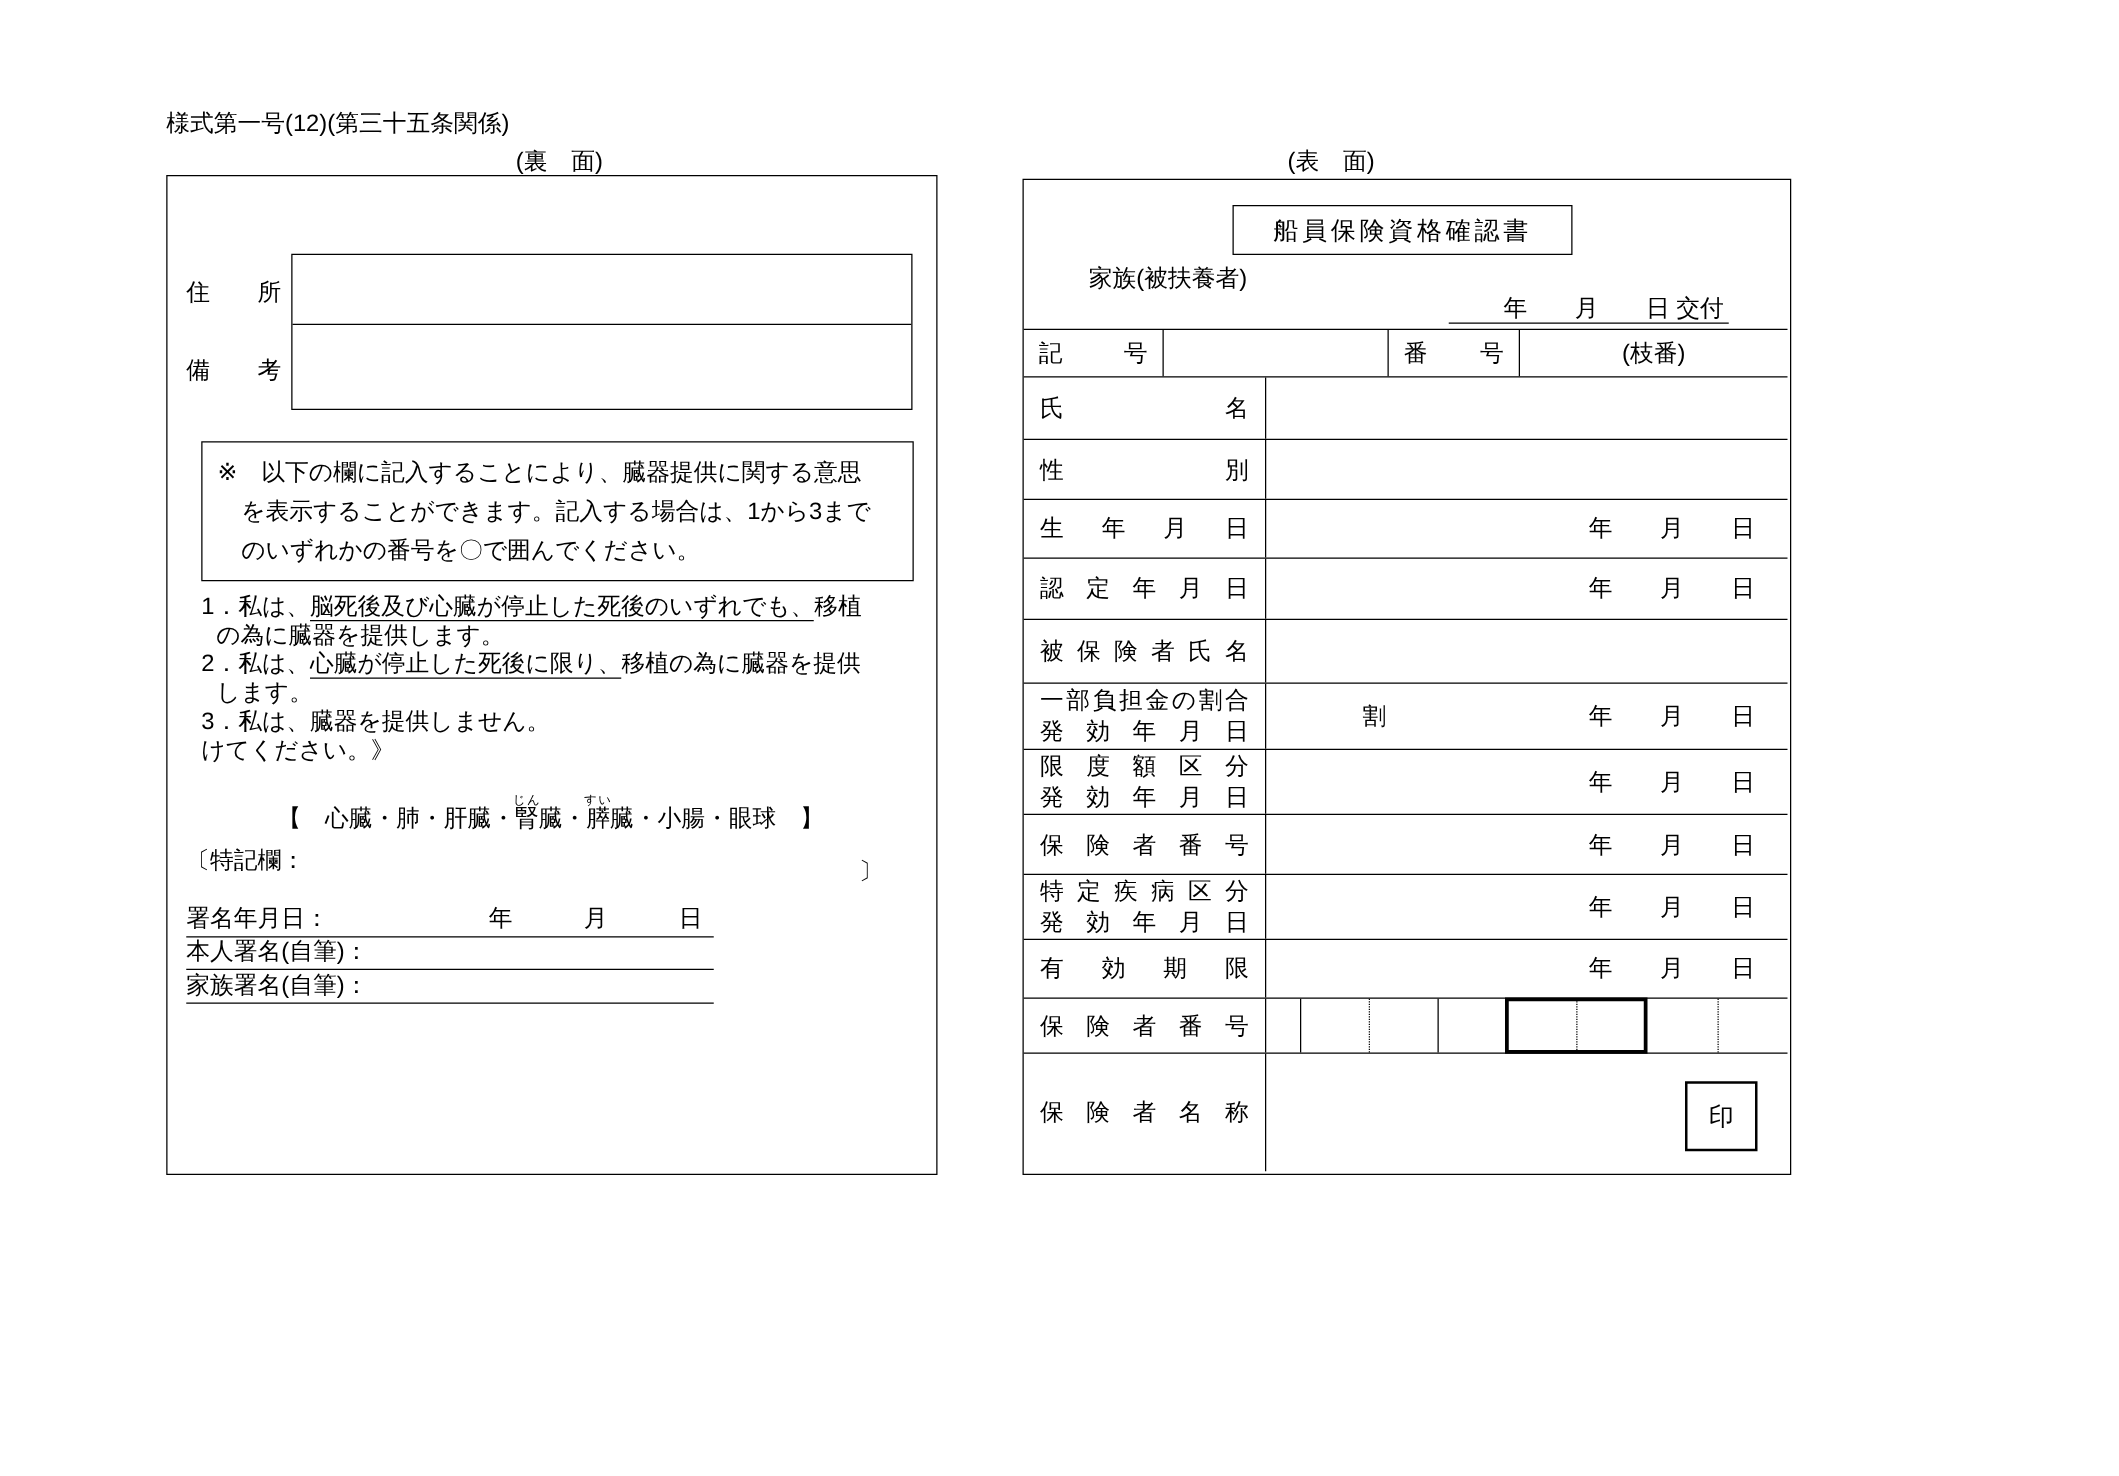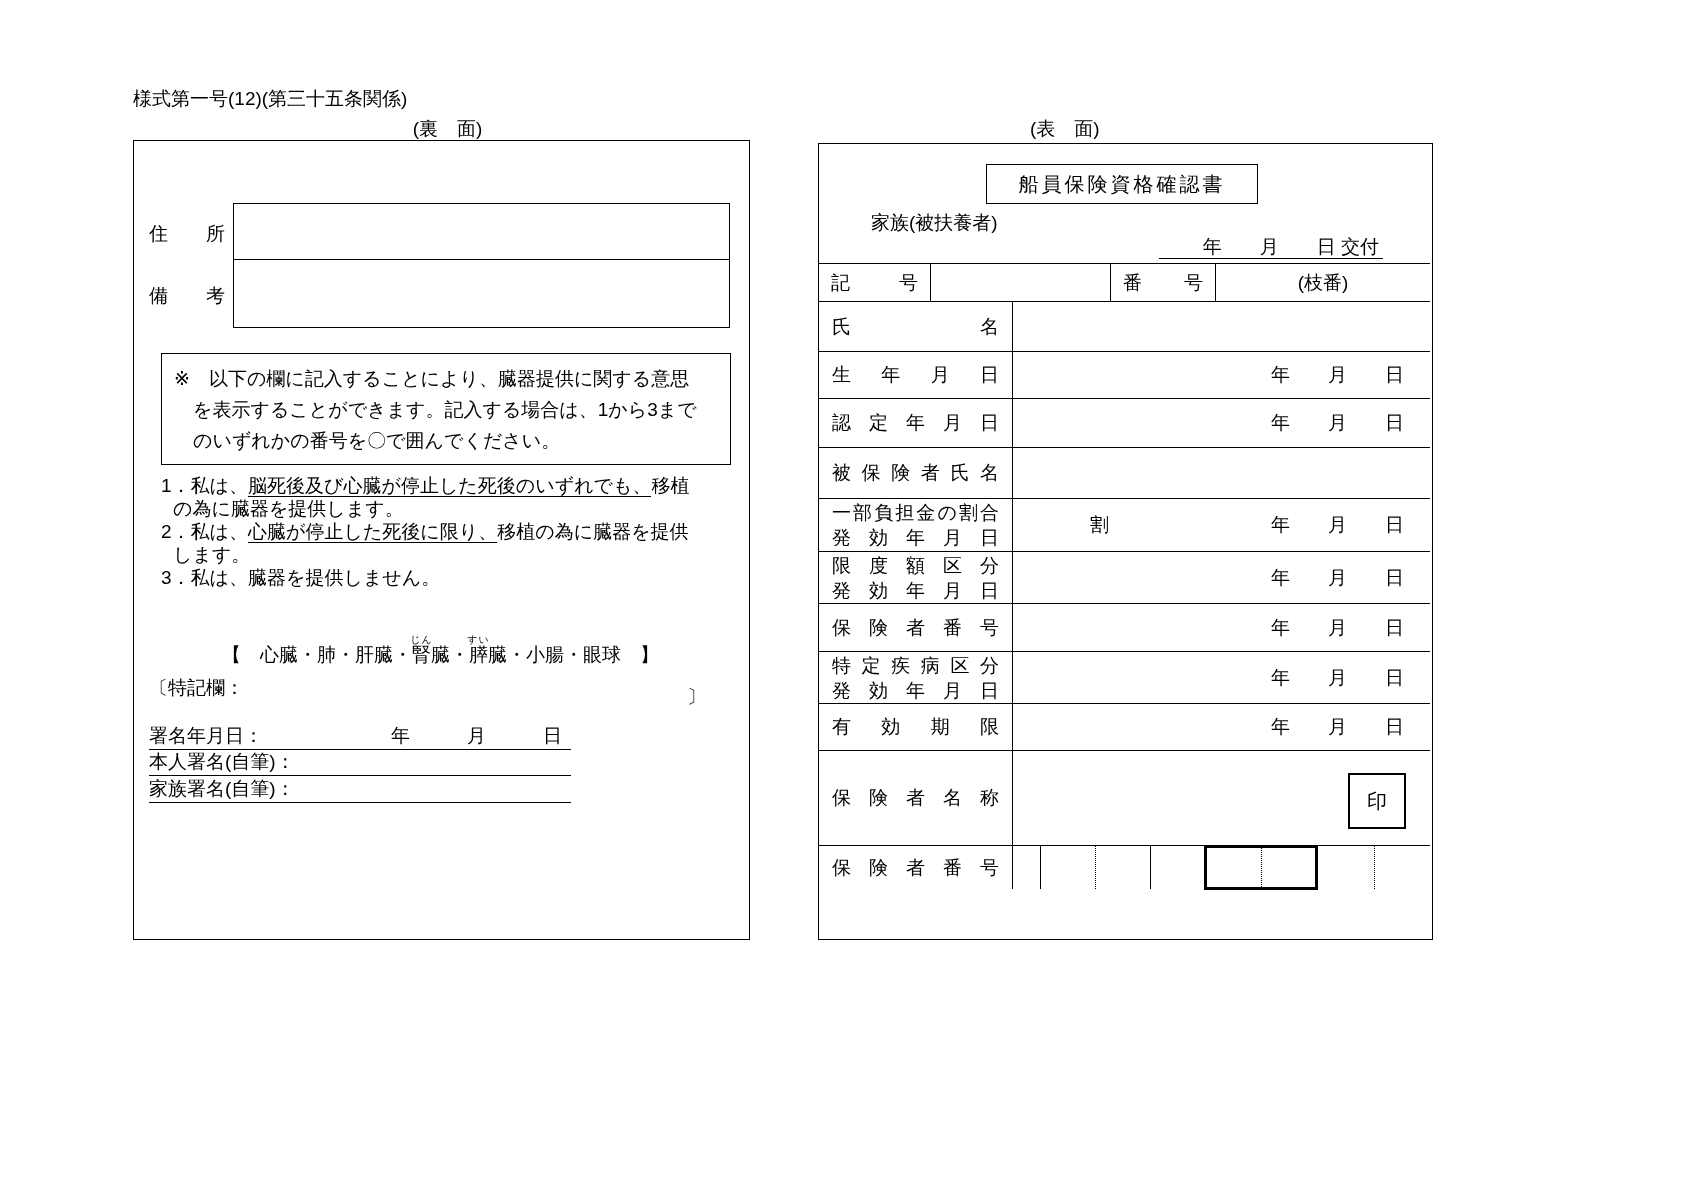--- a/index.html
+++ b/index.html
@@ -81,20 +81,21 @@
     <div class="notice-line notice-indent">を表示することができます。記入する場合は、1から3まで</div>
     <div class="notice-line notice-indent">のいずれかの番号を〇で囲んでください。</div>
   </div>
 
   <div id="options" class="abs">
     <div class="opt-line pl12"><span>1．私は、</span><span class="u">脳死後及び心臓が停止した死後のいずれでも、</span><span>移植</span></div>
     <div class="opt-line pl24">の為に臓器を提供します。</div>
     <div class="opt-line pl12"><span>2．私は、</span><span class="u">心臓が停止した死後に限り、</span><span>移植の為に臓器を提供</span></div>
     <div class="opt-line pl24">します。</div>
     <div class="opt-line pl12">3．私は、臓器を提供しません。</div>
+    <div class="opt-line pl12">けてください。》</div>
   </div>
 
   <div id="organ-line" class="abs nowrap">
     <span>【　心臓・肺・肝臓・</span><ruby><span>腎</span><rt>じん</rt></ruby><span>臓・</span><ruby><span>膵</span><rt>すい</rt></ruby><span>臓・小腸・眼球　】</span>
   </div>
 
   <div id="tokki-line" class="abs">
     <span>〔特記欄：</span>
     <span id="tokki-close">〕</span>
   </div>
@@ -134,20 +135,26 @@
         </div>
     </div>
 
     <div class="trow" style="height:50px">
       <div class="lcell">
           <div class="jline">氏名</div>
         </div>
       <div class="vcell"></div>
     </div>
 
+    <div class="trow" style="height:48px">
+      <div class="lcell">
+          <div class="jline">性別</div>
+        </div>
+      <div class="vcell"></div>
+    </div>
 
     <div class="trow" style="height:47px">
       <div class="lcell">
           <div class="jline">生年月日</div>
         </div>
       <div class="vcell">
           <span>年　　月　　日</span>
         </div>
     </div>
 
@@ -207,41 +214,41 @@
         </div>
     </div>
 
     <div class="trow" style="height:47px">
       <div class="lcell">
           <div class="jline">有効期限</div>
         </div>
       <div class="vcell">
           <span>年　　月　　日</span>
         </div>
-    </div>
-
-    <div class="trow" style="height:95px">
-      <div class="lcell">
-          <div class="jline">保険者名称</div>
-        </div>
-      <div class="vcell nopad">
-        <div id="seal-box">
-            <span>印</span>
-          </div>
-      </div>
     </div>
 
     <div class="trow" style="height:44px">
       <div class="lcell">
           <div class="jline">保険者番号</div>
         </div>
       <div class="vcell nopad">
         <i class="vsep" style="left:27px"></i>
         <i class="vsep dot" style="left:82px"></i>
         <i class="vsep" style="left:137px"></i>
         <i class="vsep dot" style="left:248px"></i>
         <i class="vsep dot" style="left:361px"></i>
         <div id="insurer-number-highlight"></div>
       </div>
     </div>
 
+    <div class="trow" style="height:95px">
+      <div class="lcell">
+          <div class="jline">保険者名称</div>
+        </div>
+      <div class="vcell nopad">
+        <div id="seal-box">
+            <span>印</span>
+          </div>
+      </div>
+    </div>
+
   </div>
 </div>
 
 </body></html>

